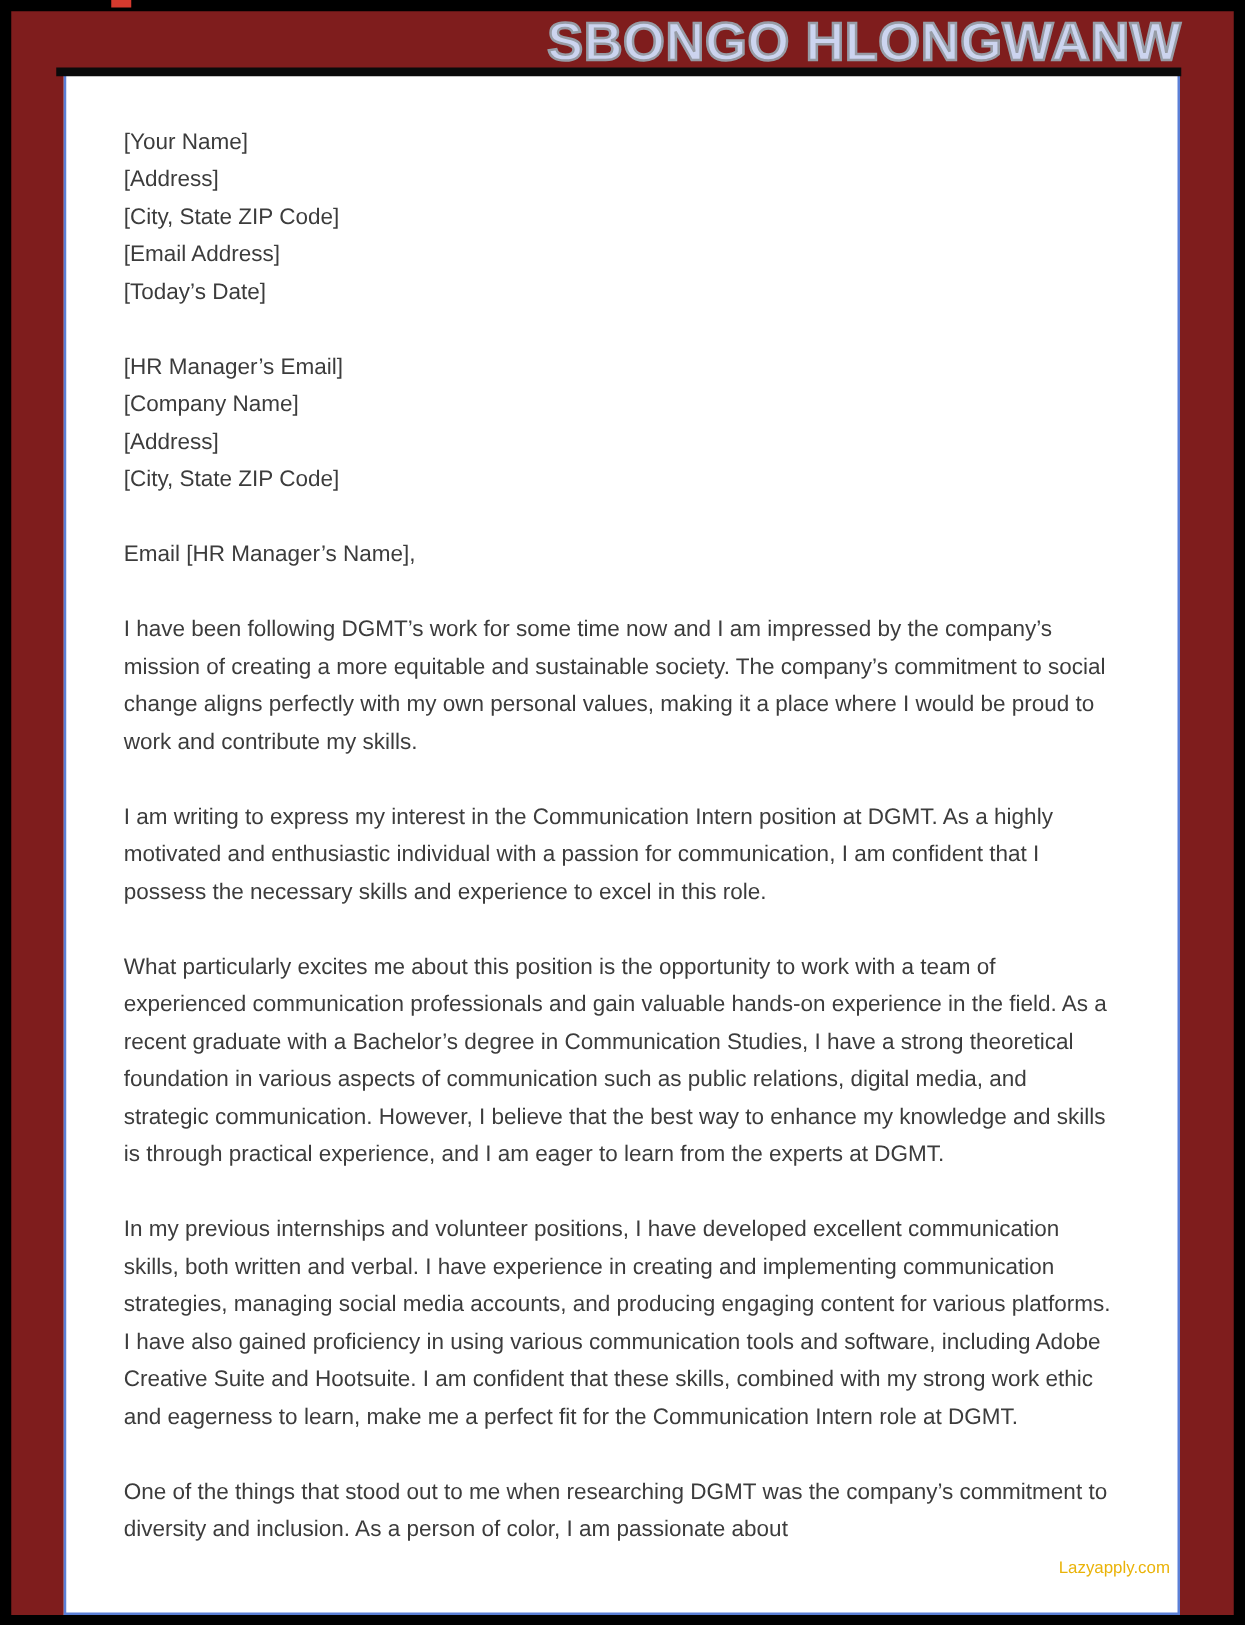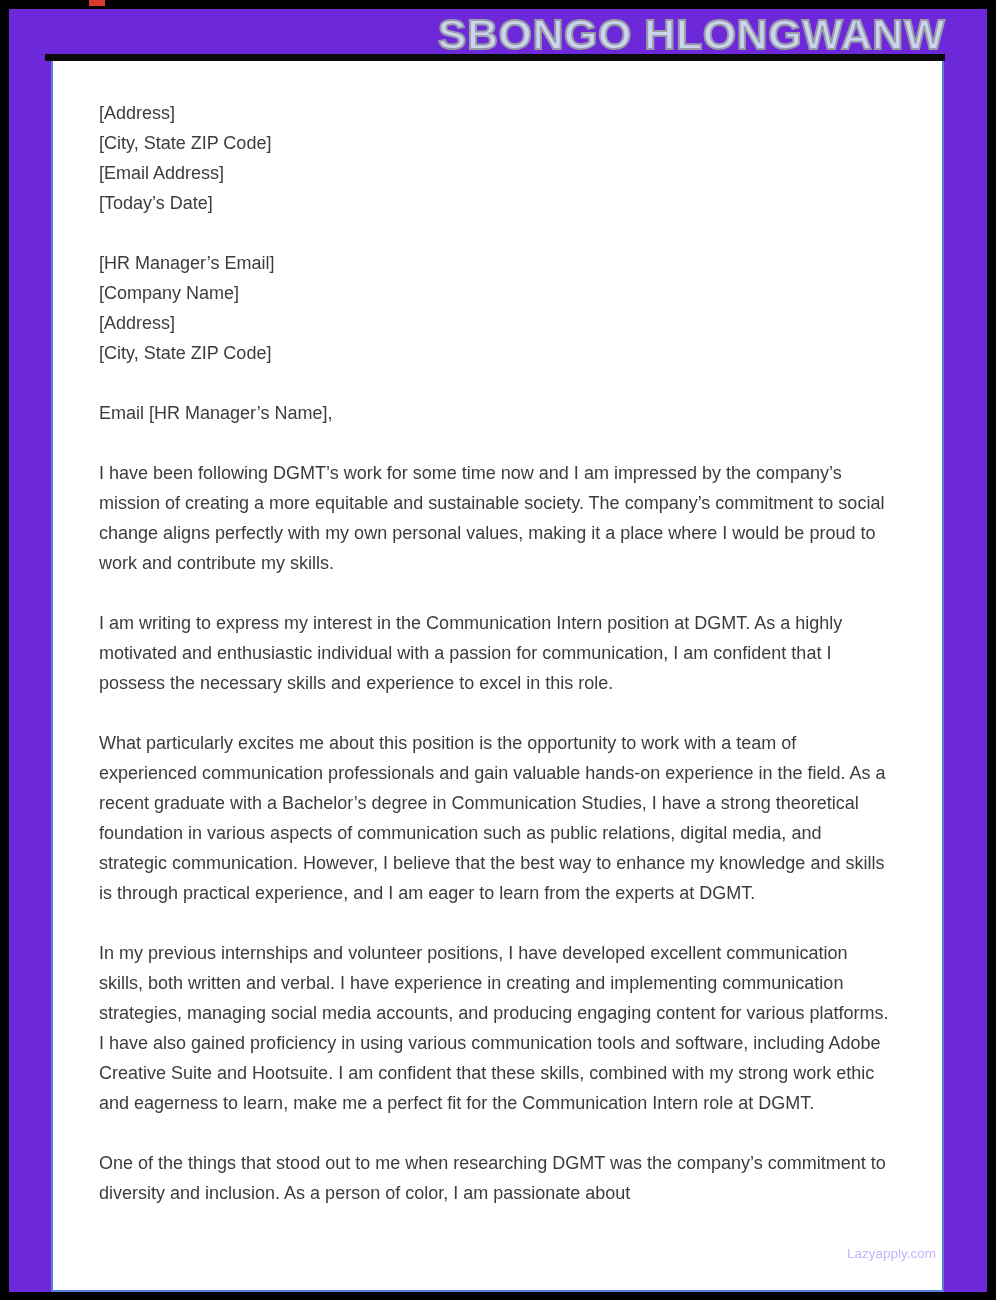--- a/index.html
+++ b/index.html
@@ -13,21 +13,21 @@
     overflow: hidden;
     background: #000000;
     font-family: "Liberation Sans", sans-serif;
   }
   .margin-area {
     position: absolute;
     left: 9px;
     top: 9px;
     width: 978px;
     height: 1283px;
-    background: #6d28d9;
+    background: #7f1d1d;
   }
   .red-mark {
     position: absolute;
     left: 89px;
     top: 0px;
     width: 16px;
     height: 6px;
     background: #d63a2e;
     z-index: 5;
   }
@@ -74,38 +74,39 @@
     margin: 0 0 30px 0;
   }
   .letter p {
     margin: 0 0 30px 0;
   }
   .watermark {
     position: absolute;
     top: 1246px;
     right: 60px;
     font-size: 13.5px;
-    color: #c4b5fd;
+    color: #eab308;
     z-index: 6;
   }
 </style>
 </head>
 <body>
 
 <div>
   <div class="red-mark"></div>
 
   <div class="margin-area">
     <div class="header-name">SBONGO HLONGWANW</div>
     <div class="rule"></div>
 
     <div class="sheet">
       <div class="letter">
 
         <div class="block">
+          <div>[Your Name]</div>
           <div>[Address]</div>
           <div>[City, State ZIP Code]</div>
           <div>[Email Address]</div>
           <div>[Today’s Date]</div>
         </div>
 
         <div class="block">
           <div>[HR Manager’s Email]</div>
           <div>[Company Name]</div>
           <div>[Address]</div>

